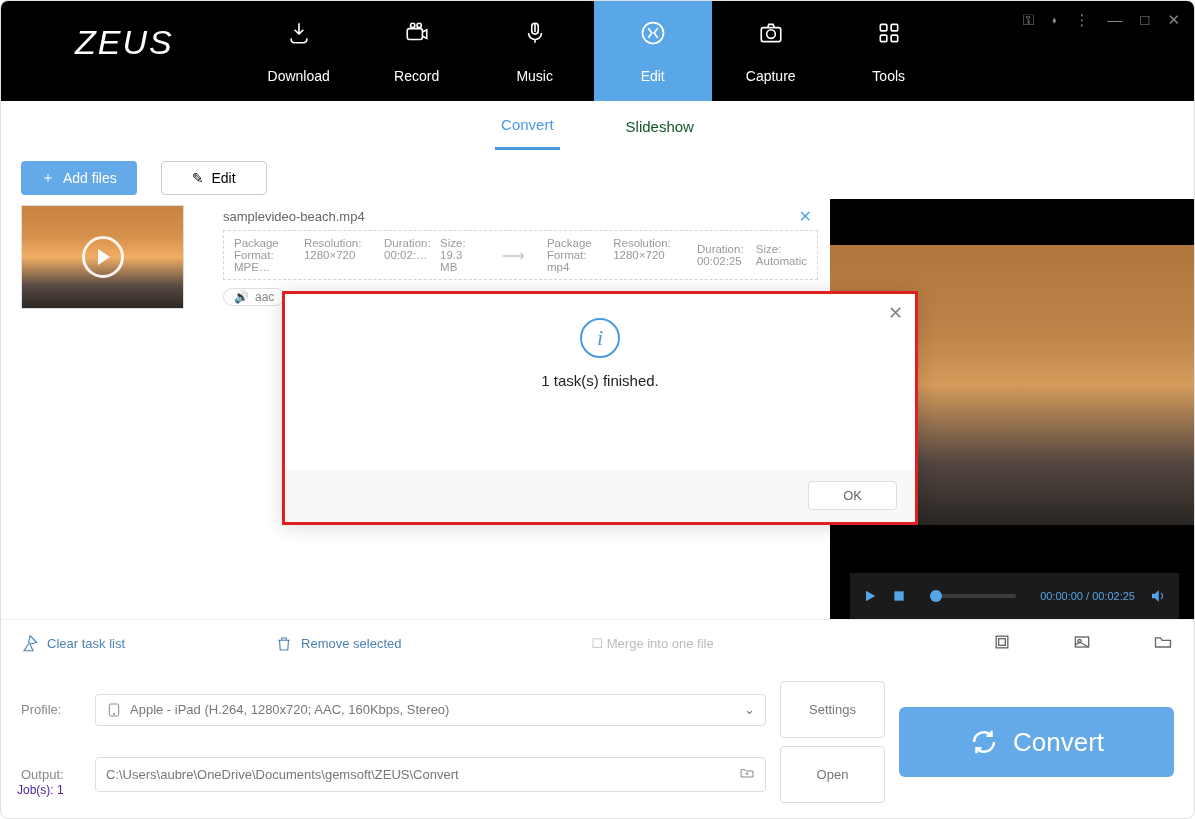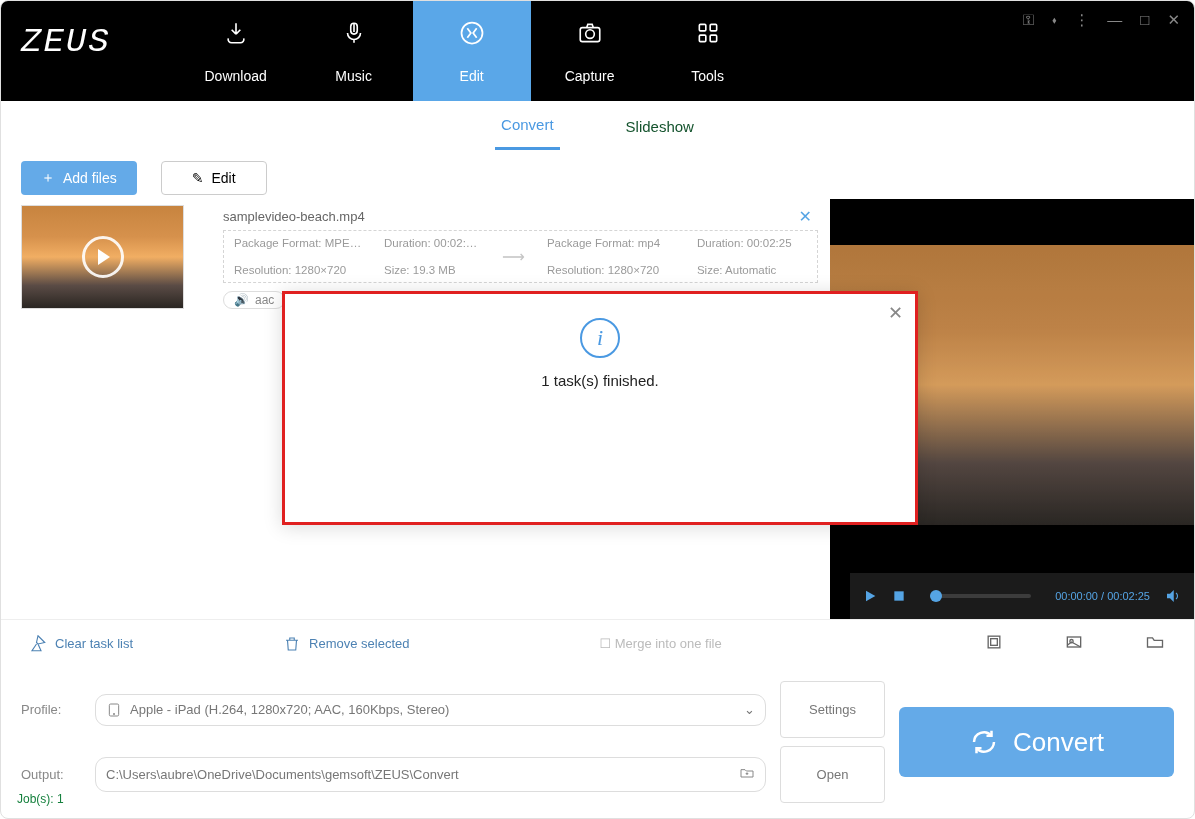--- a/index.html
+++ b/index.html
@@ -1,19 +1,19 @@
 <!DOCTYPE html>
 <html><head>
 <meta charset="utf-8">
 <style>
   * { box-sizing: border-box; margin: 0; padding: 0; font-family: "Segoe UI", Arial, sans-serif; }
   body { background: #fff; width: 1195px; height: 819px; position: relative; overflow: hidden; border: 1px solid #e0e0e0; border-radius: 8px; }
   
   .header { background: #000; height: 100px; display: flex; align-items: stretch; color: #fff; }
-  .logo { font-family: Liberation Mono, monospace; font-size: 34px; letter-spacing: 2px; padding: 22px 26px 0 20px; font-style: italic; }
+  .logo { font-family: Liberation Sans, sans-serif; font-size: 34px; letter-spacing: 2px; padding: 22px 26px 0 26px; font-style: italic; margin-left: 48px; }
   .nav { display: flex; margin-left: 40px; }
   .nav-item { width: 118px; display: flex; flex-direction: column; align-items: center; justify-content: center; gap: 20px; font-size: 14px; color: #fff; cursor: pointer; }
   .nav-item.active { background: #5aa7e8; }
   .nav-icon { height: 30px; display: flex; align-items: center; justify-content: center; }
   .win-ctrl { position: absolute; right: 14px; top: 10px; display: flex; gap: 18px; }
   .win-ctrl span { color: #888; cursor: pointer; font-size: 15px; }
   
   .tabs { height: 50px; display: flex; align-items: center; justify-content: center; gap: 60px; font-size: 15px; }
   .tab { padding: 14px 6px; cursor: pointer; color: #14532d; }
   .tab.active { color: #4a99e2; border-bottom: 3px solid #4a99e2; }
@@ -24,46 +24,46 @@
   
   .content { display: flex; padding: 0 0 0 0; height: 420px; }
   .file-pane { flex: 1; padding: 6px 12px 6px 20px; position: relative; }
   .file-row { display: flex; gap: 12px; background: #fff; }
   .thumb { width: 163px; height: 104px; background: linear-gradient(180deg,#c7843f 0,#d6914c 30%,#f1ae63 50%,#5a4b45 78%,#2a2622 100%); position: relative; border: 1px solid #ddd; }
   .play-circle { position: absolute; left: 50%; top: 50%; transform: translate(-50%,-50%); width: 42px; height: 42px; border: 3px solid rgba(255,255,255,.9); border-radius: 50%; display: flex; align-items: center; justify-content: center; }
   .play-circle::after { content: ""; border-left: 12px solid #fff; border-top: 8px solid transparent; border-bottom: 8px solid transparent; margin-left: 3px; }
   .file-info { flex: 1; margin-left: 27px; }
   .fname { color: #666; font-size: 13px; margin: 4px 0 6px 0; }
   .meta-box { border: 1px dashed #d5d5d5; padding: 6px 10px; display: flex; gap: 22px; font-size: 11.5px; color: #9a9a9a; align-items: center;}
-  .meta-col { display: flex; flex-direction: column; gap: 15px; min-width: 128px; }
+  .meta-col { display: flex; flex-direction: row; gap: 4px; min-width: 128px; }
   .arrow { color: #c5c5c5; font-size: 16px; }
   .chip { margin-top: 8px; font-size: 12px; color: #888; display: inline-flex; align-items: center; gap: 6px; border:1px solid #ddd; border-radius:12px; padding:1px 10px; }
   .close-item { position: absolute; right: 18px; top: 8px; color: #55a4e4; cursor: pointer; font-size: 16px; }
   
   .preview { width: 398px; background: #000; position: relative; }
   .preview-image { position: absolute; top: 46px; left: 0; right: 0; height: 280px; background: linear-gradient(180deg,#c7843f 0,#d6914c 30%,#f1ae63 50%,#5a4b45 78%,#2a2622 100%); filter: contrast(.95) brightness(.9); }
-  .preview-bar { position: absolute; bottom: 0; left: 0; right: 0; height: 46px; background: #1b1b1b; display: flex; align-items: center; padding: 0 12px; gap: 14px; color: #55a4e4; margin-left: 20px; }
+  .preview-bar { position: absolute; bottom: 0; left: 0; right: 15px; height: 46px; background: #1b1b1b; display: flex; align-items: center; padding: 0 12px; gap: 14px; color: #55a4e4; margin-left: 20px; }
   .pb-slider { flex: 1; height: 4px; background: #3c3c3c; border-radius: 2px; position: relative; margin: 0 10px; }
   .pb-knob { position: absolute; left: 0%; top: -4px; width: 12px; height: 12px; background: #55a4e4; border-radius: 50%; }
   .pb-time { font-size: 11px; color: #55a4e4; }
   .pb-icon svg { display:block; }
   
-  .lowerbar { display: flex; align-items: center; padding: 12px 28px; border-top: 1px solid #eee; font-size: 13px; color: #3b6fa5; gap: 150px; }
+  .lowerbar { display: flex; align-items: center; padding: 12px 20px; border-top: 1px solid #eee; font-size: 13px; color: #3b6fa5; gap: 150px; }
   .lb-item { display: flex; align-items: center; gap: 8px; cursor: pointer; color: #4d82b3; }
   .lb-right { margin-left: auto; display: flex; gap: 60px; }
   .lb-right span { color: #888; cursor: pointer; }
   .merge { color: #bbb; margin-left: 40px; }
   
   .settings-area { padding: 14px 20px 10px 20px; display: grid; grid-template-columns: 60px 1fr 105px 275px; gap: 8px 14px; align-items: center; font-size: 13px; }
   .label { color: #888; }
-  .selectbox { border: 1px solid #ddd; border-radius: 11px; padding: 7px 10px; color: #777; display: flex; align-items: center; justify-content: space-between; background: #fff; cursor: pointer; }
+  .selectbox { border: 1px solid #ddd; border-radius: 4px; padding: 7px 10px; color: #777; display: flex; align-items: center; justify-content: space-between; background: #fff; cursor: pointer; }
   .mini-btn { border: 1px solid #ddd; border-radius: 4px; padding: 20px 0; text-align: center; color: #777; cursor: pointer; background:#fff; }
   .convert-btn { grid-row: 1 / span 2; grid-column: 4; background: #64aae8; color: #fff; border: none; border-radius: 6px; font-size: 26px; display: flex; align-items: center; justify-content: center; gap: 14px; height: 70px; cursor: pointer; }
   
-  .status { position: absolute; bottom: 12px; left: 16px; font-size: 12px; color: #15803d; }
+  .status { position: absolute; bottom: 21px; left: 16px; font-size: 12px; color: #4c1d95; }
   
   .modal-back { position: absolute; left: 281px; top: 290px; width: 636px; height: 234px; background: #fff; border: 3px solid #e02020; box-shadow: 0 2px 18px rgba(0,0,0,.15); }
   .modal-close { position: absolute; right: 12px; top: 8px; color: #888; font-size: 18px; cursor: pointer; }
   .modal-icon { width: 40px; height: 40px; border: 2px solid #4a99e2; border-radius: 50%; display: flex; align-items: center; justify-content: center; color: #4a99e2; font-style: italic; font-family: Georgia, serif; font-size: 22px; margin: 24px auto 14px auto; }
   .modal-msg { text-align: center; font-size: 15px; color: #222; }
   .modal-footer { position: absolute; bottom: 0; left: 0; right: 0; background: #f8f8f8; padding: 12px 18px; display: flex; justify-content: flex-end; }
   .modal-ok { background: #fff; border: 1px solid #ddd; border-radius: 4px; padding: 6px 34px; font-size: 13px; color: #666; cursor: pointer; }
 </style>
 </head>
 <body>
@@ -71,20 +71,31 @@
 <div class="header">
   <div class="logo">ZEUS</div>
   <div class="nav">
     <div class="nav-item">
       <div class="nav-icon">
           <svg width="26" height="26" viewBox="0 0 24 24" fill="none" stroke="#fff" stroke-width="1.5">
             <path d="M12 3v10m0 0l-4-4m4 4l4-4M5 17c-1 2 1 4 3 4h8c2 0 4-2 3-4"></path>
           </svg>
         </div>
       <span>Download</span>
+    </div>
+    <div class="nav-item">
+      <div class="nav-icon">
+          <svg width="26" height="26" viewBox="0 0 24 24" fill="none" stroke="#fff" stroke-width="1.5">
+            <rect x="3" y="8" width="14" height="10" rx="2"></rect>
+            <circle cx="8" cy="5" r="2"></circle>
+            <circle cx="14" cy="5" r="2"></circle>
+            <path d="M17 11l4-2v8l-4-2"></path>
+          </svg>
+        </div>
+      <span>Record</span>
     </div>
     <div class="nav-item">
       <div class="nav-icon">
           <svg width="26" height="26" viewBox="0 0 24 24" fill="none" stroke="#fff" stroke-width="1.5">
             <path d="M12 3v8"></path>
             <rect x="9" y="3" width="6" height="10" rx="3"></rect>
             <path d="M6 12a6 6 0 0012 0M12 18v3"></path>
           </svg>
         </div>
       <span>Music</span>
@@ -274,13 +285,16 @@
   </div>
   <div class="mini-btn">Open</div>
 </div>
 
 <div class="status">Job(s): 1</div>
 
 <div class="modal-back">
   <span class="modal-close">✕</span>
   <div class="modal-icon">i</div>
   <div class="modal-msg">1 task(s) finished.</div>
+  <div class="modal-footer">
+    <button class="modal-ok">OK</button>
+  </div>
 </div>
 
 </body></html>

